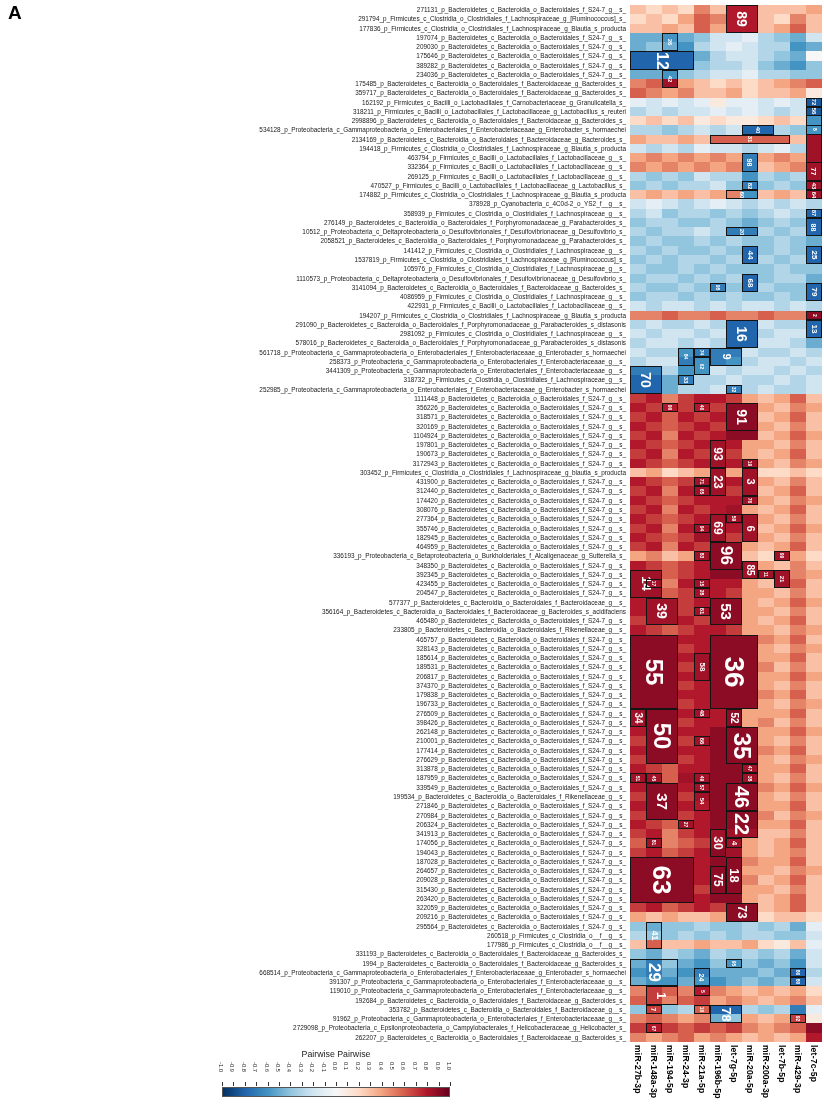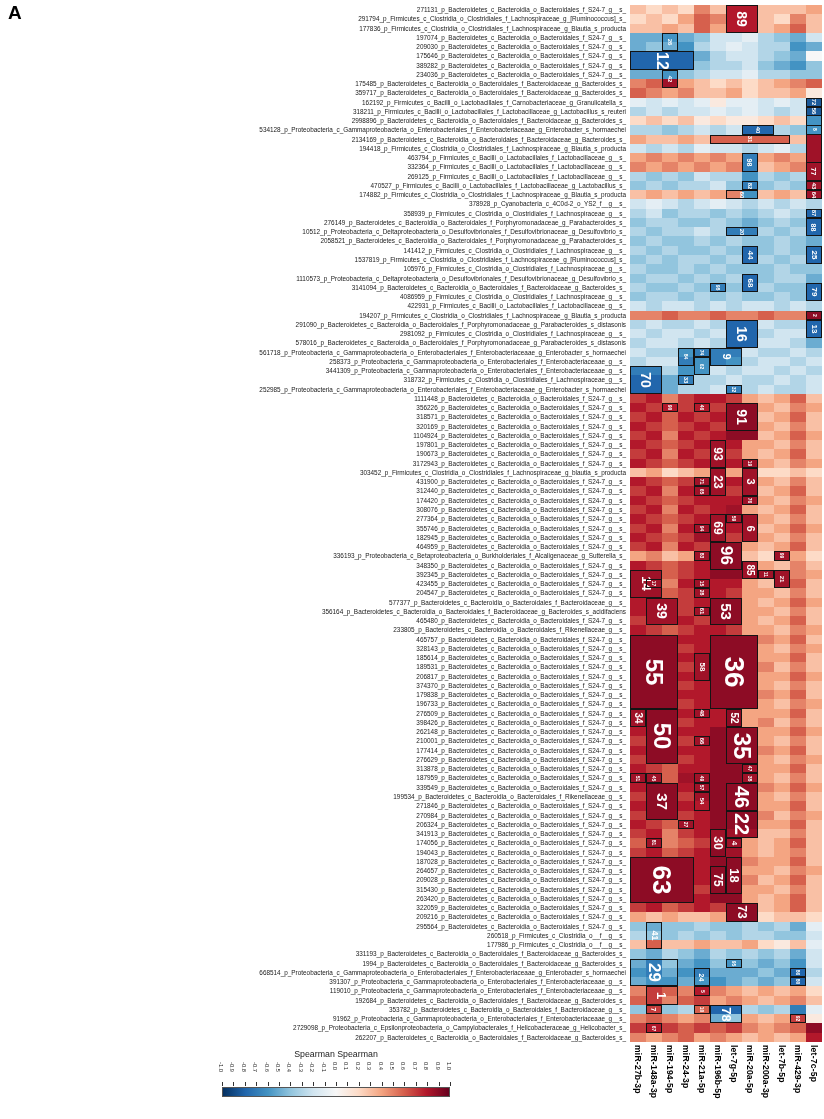--- a/index.html
+++ b/index.html
@@ -1794,21 +1794,21 @@
       <div class="collab" style="left: 681px; top: 1045px; height: 75px;">miR-24-3p</div>
       <div class="collab" style="left: 697px; top: 1045px; height: 75px;">miR-21a-5p</div>
       <div class="collab" style="left: 713px; top: 1045px; height: 75px;">miR-196b-5p</div>
       <div class="collab" style="left: 729px; top: 1045px; height: 75px;">let-7g-5p</div>
       <div class="collab" style="left: 745px; top: 1045px; height: 75px;">miR-20a-5p</div>
       <div class="collab" style="left: 761px; top: 1045px; height: 75px;">miR-200a-3p</div>
       <div class="collab" style="left: 777px; top: 1045px; height: 75px;">let-7b-5p</div>
       <div class="collab" style="left: 793px; top: 1045px; height: 75px;">miR-429-3p</div>
       <div class="collab" style="left: 809px; top: 1045px; height: 75px;">let-7c-5p</div>
     </div>
-  <div class="legend-title" style="left:222px;top:1049px;width:228px;">Spearman Spearman</div>
+  <div class="legend-title" style="left:222px;top:1049px;width:228px;">Pairwise Pairwise</div>
   <div id="legendticks">
       <div class="ltick" style="left: 218px; top: 1062px; height: 20px;">-1.0</div>
       <div class="ltickmark" style="left: 222px; top: 1082px;"></div>
       <div class="ltick" style="left: 229.4px; top: 1062px; height: 20px;">-0.9</div>
       <div class="ltickmark" style="left: 233.4px; top: 1082px;"></div>
       <div class="ltick" style="left: 240.8px; top: 1062px; height: 20px;">-0.8</div>
       <div class="ltickmark" style="left: 244.8px; top: 1082px;"></div>
       <div class="ltick" style="left: 252.2px; top: 1062px; height: 20px;">-0.7</div>
       <div class="ltickmark" style="left: 256.2px; top: 1082px;"></div>
       <div class="ltick" style="left: 263.6px; top: 1062px; height: 20px;">-0.6</div>

